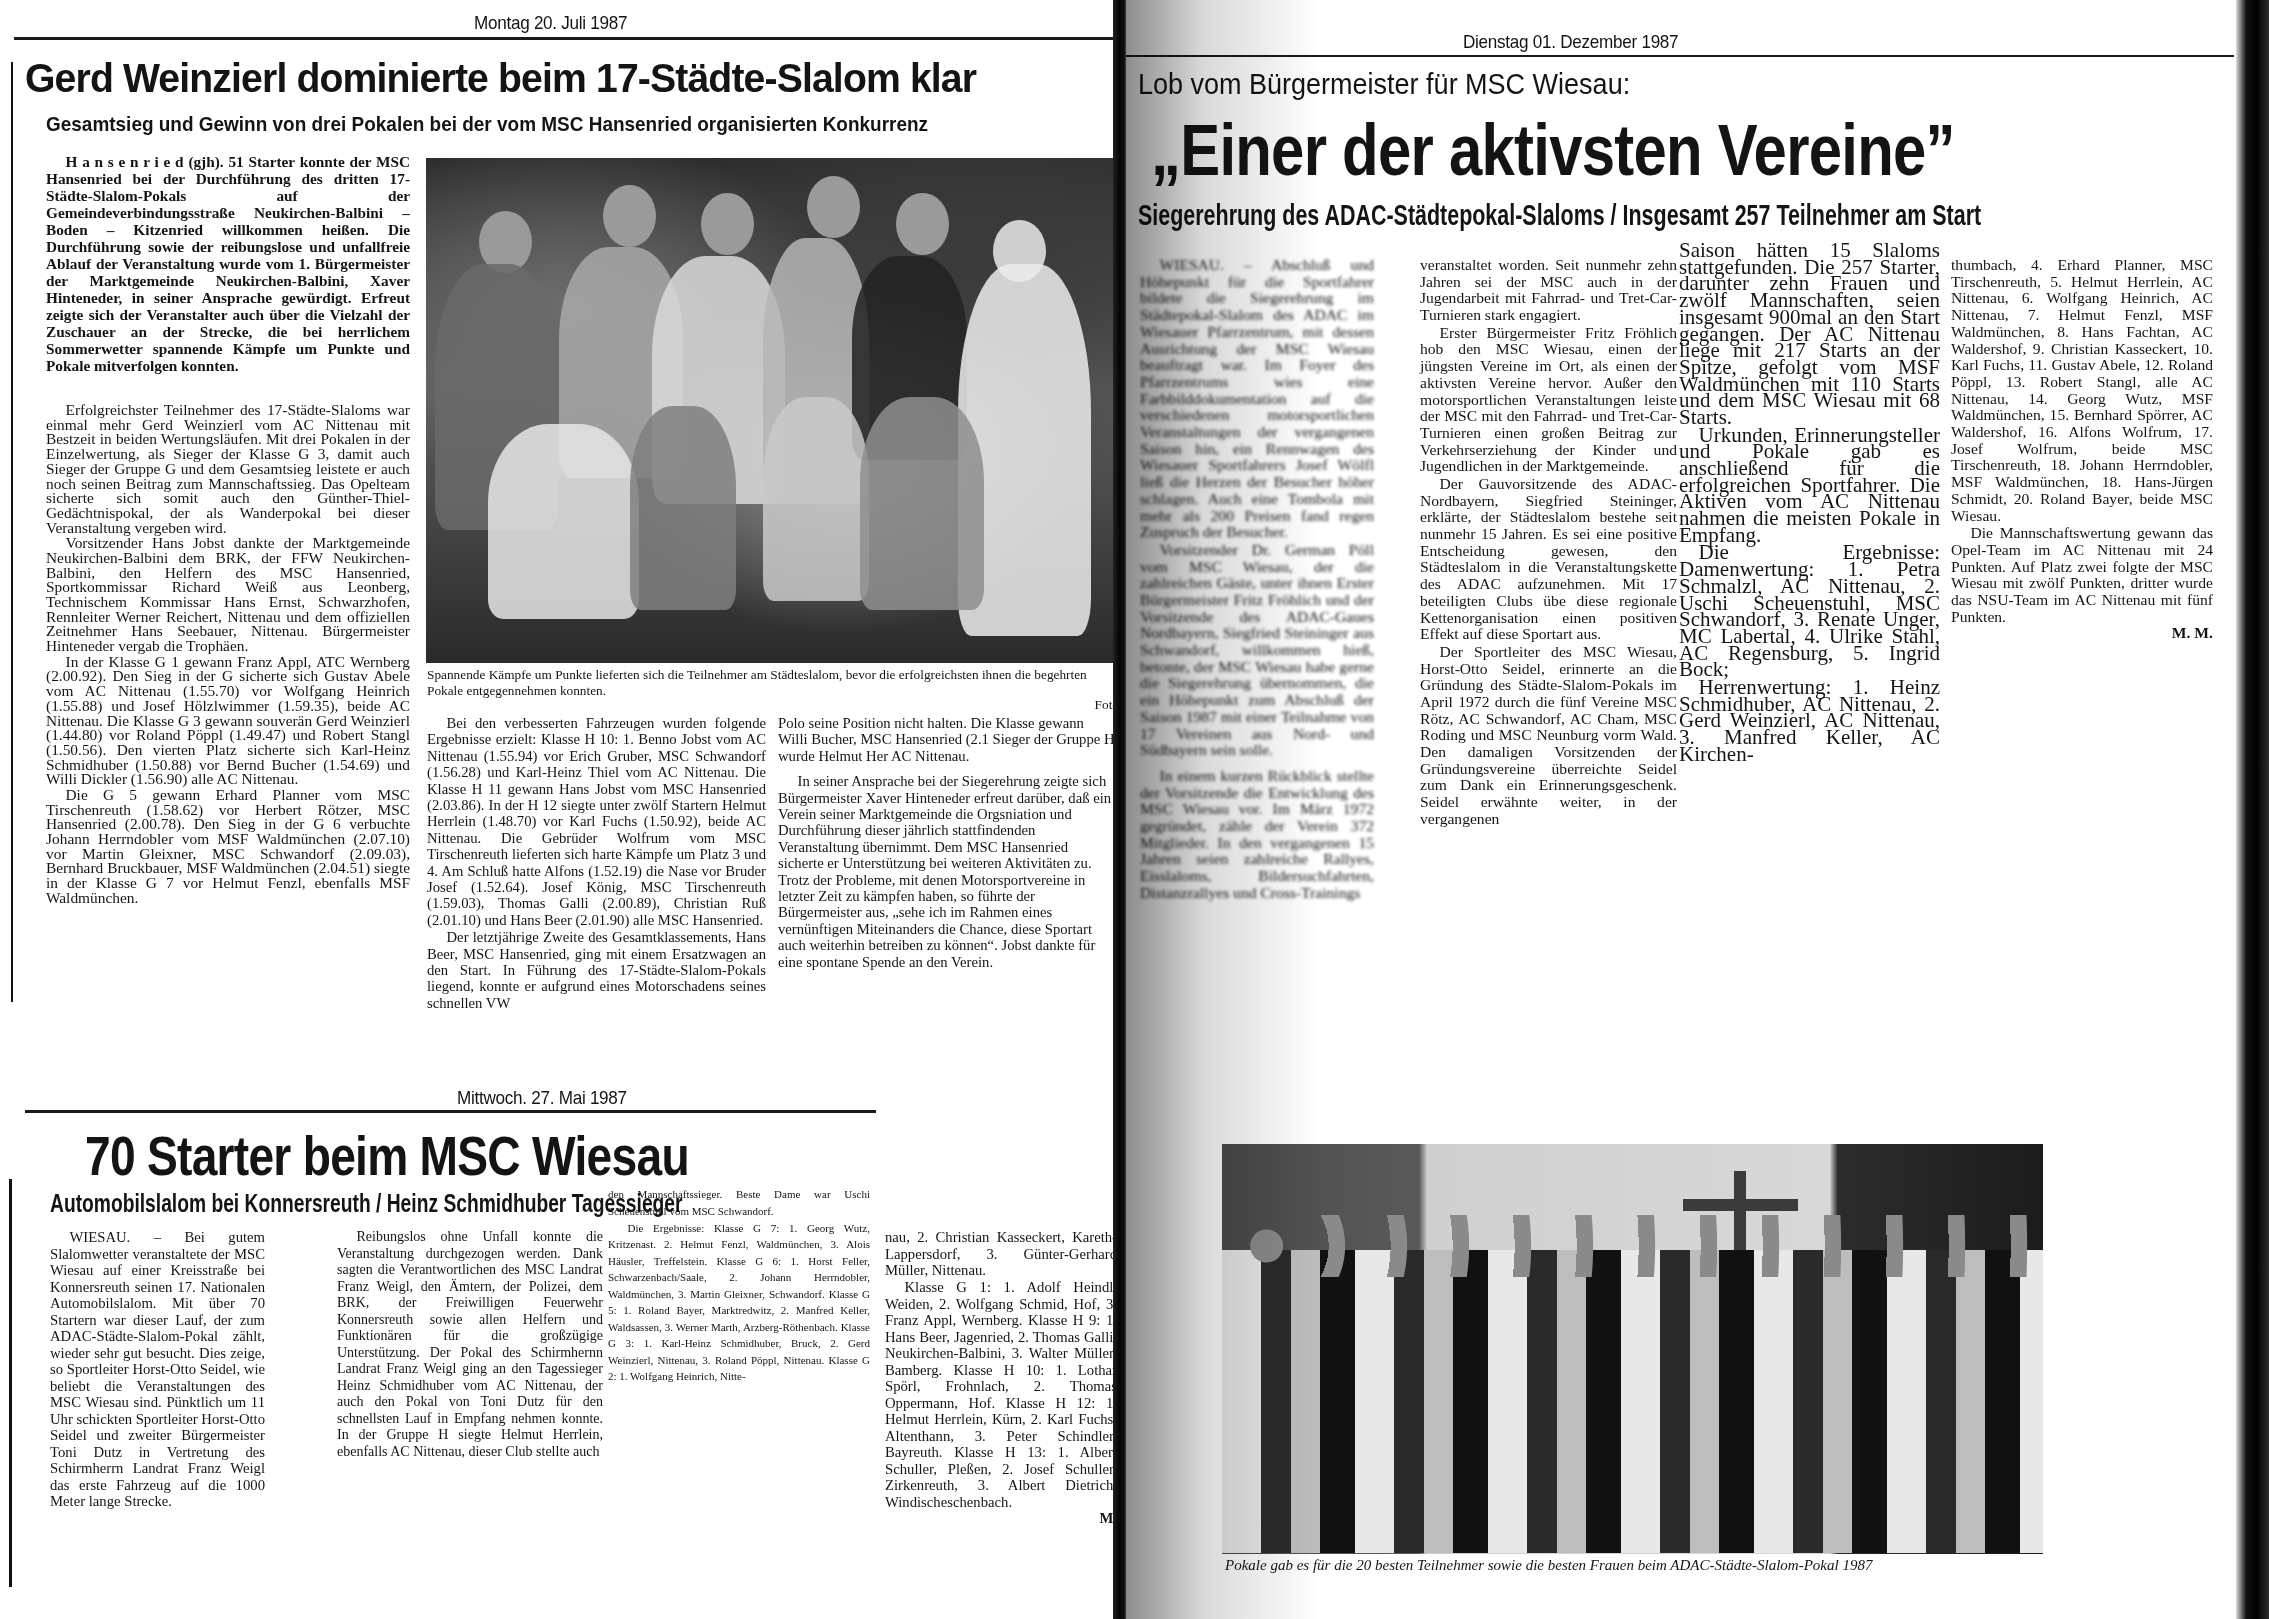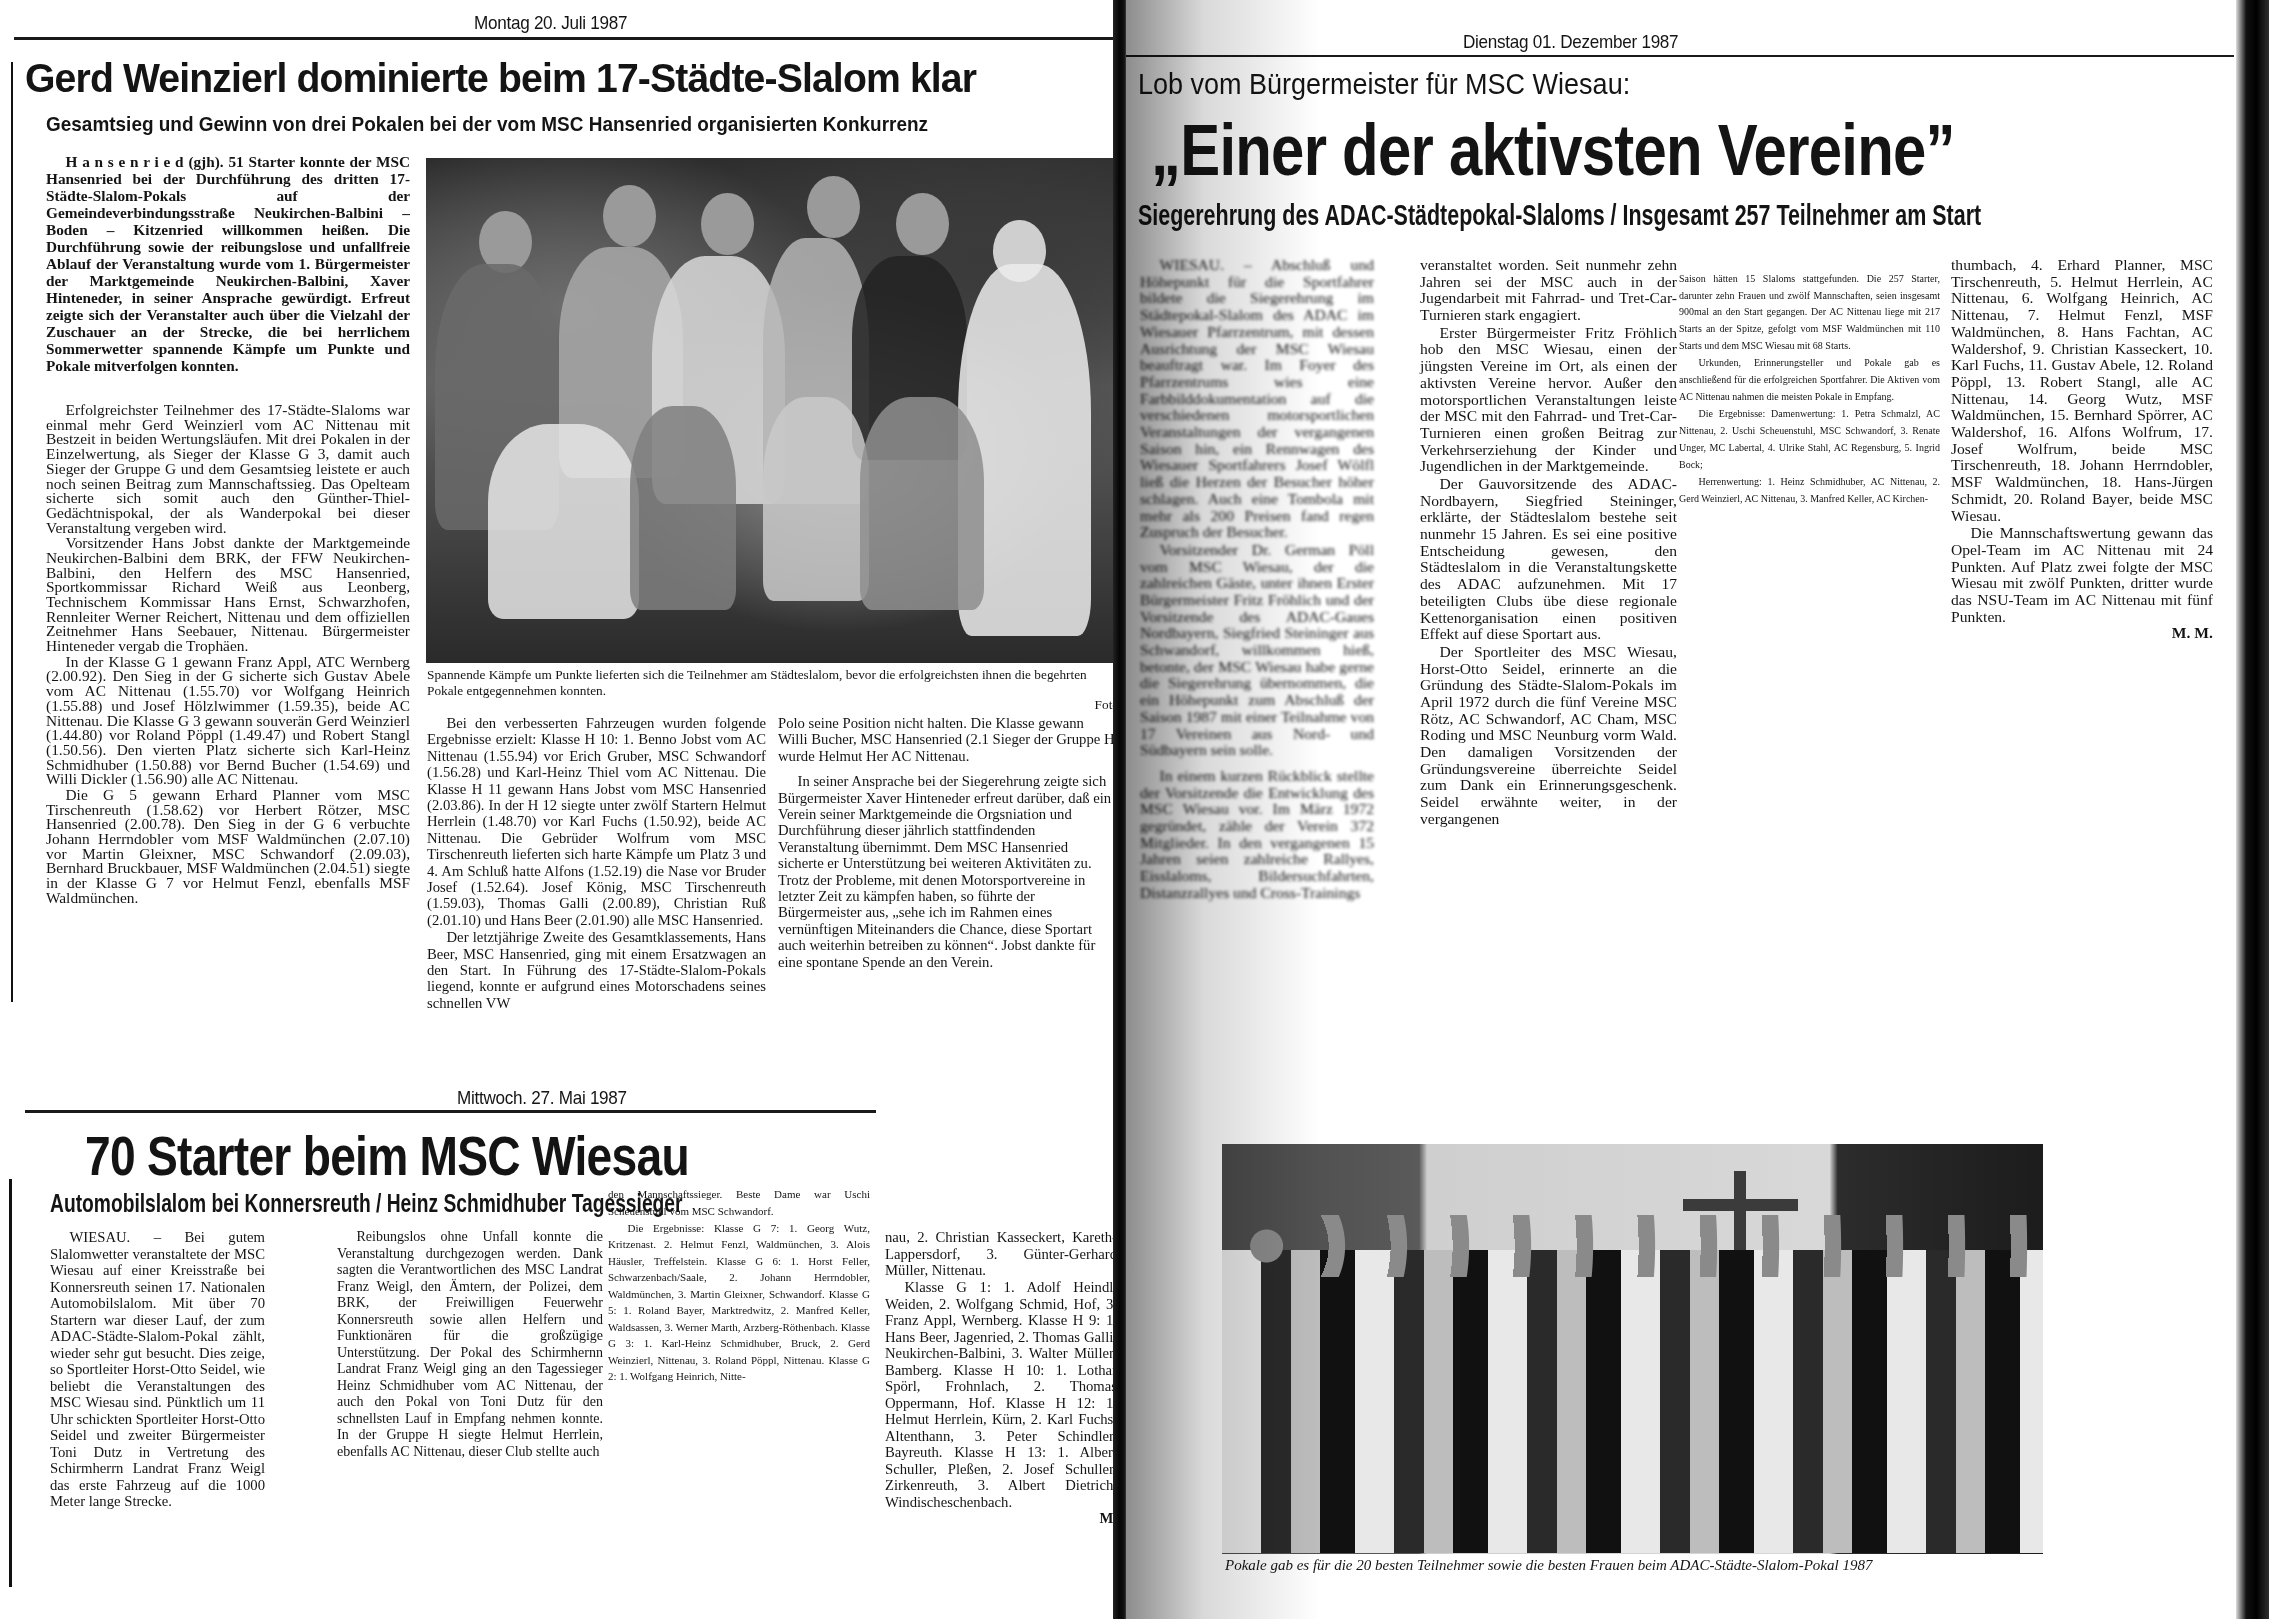--- a/index.html
+++ b/index.html
@@ -132,21 +132,21 @@
     <p>WIESAU. – Abschluß und Höhepunkt für die Sportfahrer bildete die Siegerehrung im Städtepokal-Slalom des ADAC im Wiesauer Pfarrzentrum, mit dessen Ausrichtung der MSC Wiesau beauftragt war. Im Foyer des Pfarrzentrums wies eine Farbbilddokumentation auf die verschiedenen motorsportlichen Veranstaltungen der vergangenen Saison hin, ein Rennwagen des Wiesauer Sportfahrers Josef Wölfl ließ die Herzen der Besucher höher schlagen. Auch eine Tombola mit mehr als 200 Preisen fand regen Zuspruch der Besucher.</p>
     <p>Vorsitzender Dr. German Pöll vom MSC Wiesau, der die zahlreichen Gäste, unter ihnen Erster Bürgermeister Fritz Fröhlich und der Vorsitzende des ADAC-Gaues Nordbayern, Siegfried Steininger aus Schwandorf, willkommen hieß, betonte, der MSC Wiesau habe gerne die Siegerehrung übernommen, die ein Höhepunkt zum Abschluß der Saison 1987 mit einer Teilnahme von 17 Vereinen aus Nord- und Südbayern sein solle.</p>
     <p style="margin-top:8.9px;">In einem kurzen Rückblick stellte der Vorsitzende die Entwicklung des MSC Wiesau vor. Im März 1972 gegründet, zähle der Verein 372 Mitglieder. In den vergangenen 15 Jahren seien zahlreiche Rallyes, Eisslaloms, Bildersuchfahrten, Distanzrallyes und Cross-Trainings</p>
   </div>
   <div class="col" style="left:294px; top:257px; width:257px; font-size:15.6px; line-height:16.7px;">
     <p style="text-indent:0;">veranstaltet worden. Seit nunmehr zehn Jahren sei der MSC auch in der Jugendarbeit mit Fahrrad- und Tret-Car-Turnieren stark engagiert.</p>
     <p>Erster Bürgermeister Fritz Fröhlich hob den MSC Wiesau, einen der jüngsten Vereine im Ort, als einen der aktivsten Vereine hervor. Außer den motorsportlichen Veranstaltungen leiste der MSC mit den Fahrrad- und Tret-Car-Turnieren einen großen Beitrag zur Verkehrserziehung der Kinder und Jugendlichen in der Marktgemeinde.</p>
     <p>Der Gauvorsitzende des ADAC-Nordbayern, Siegfried Steininger, erklärte, der Städteslalom bestehe seit nunmehr 15 Jahren. Es sei eine positive Entscheidung gewesen, den Städteslalom in die Veranstaltungskette des ADAC aufzunehmen. Mit 17 beteiligten Clubs übe diese regionale Kettenorganisation einen positiven Effekt auf diese Sportart aus.</p>
     <p>Der Sportleiter des MSC Wiesau, Horst-Otto Seidel, erinnerte an die Gründung des Städte-Slalom-Pokals im April 1972 durch die fünf Vereine MSC Rötz, AC Schwandorf, AC Cham, MSC Roding und MSC Neunburg vorm Wald. Den damaligen Vorsitzenden der Gründungsvereine überreichte Seidel zum Dank ein Erinnerungsgeschenk. Seidel erwähnte weiter, in der vergangenen</p>
   </div>
-  <div class="col" style="left:553px; top:271px; width:261px; font-size:10px; line-height:16.7px;">
+  <div class="col" style="left:553px; top:242px; width:261px; font-size:21px; line-height:16.7px;">
     <p style="text-indent:0;">Saison hätten 15 Slaloms stattgefunden. Die 257 Starter, darunter zehn Frauen und zwölf Mannschaften, seien insgesamt 900mal an den Start gegangen. Der AC Nittenau liege mit 217 Starts an der Spitze, gefolgt vom MSF Waldmünchen mit 110 Starts und dem MSC Wiesau mit 68 Starts.</p>
     <p>Urkunden, Erinnerungsteller und Pokale gab es anschließend für die erfolgreichen Sportfahrer. Die Aktiven vom AC Nittenau nahmen die meisten Pokale in Empfang.</p>
     <p>Die Ergebnisse: Damenwertung: 1. Petra Schmalzl, AC Nittenau, 2. Uschi Scheuenstuhl, MSC Schwandorf, 3. Renate Unger, MC Labertal, 4. Ulrike Stahl, AC Regensburg, 5. Ingrid Bock;</p>
     <p>Herrenwertung: 1. Heinz Schmidhuber, AC Nittenau, 2. Gerd Weinzierl, AC Nittenau, 3. Manfred Keller, AC Kirchen-</p>
   </div>
   <div class="col" style="left:825px; top:257px; width:262px; font-size:15.6px; line-height:16.7px;">
     <p style="text-indent:0;">thumbach, 4. Erhard Planner, MSC Tirschenreuth, 5. Helmut Herrlein, AC Nittenau, 6. Wolfgang Heinrich, AC Nittenau, 7. Helmut Fenzl, MSF Waldmünchen, 8. Hans Fachtan, AC Waldershof, 9. Christian Kasseckert, 10. Karl Fuchs, 11. Gustav Abele, 12. Roland Pöppl, 13. Robert Stangl, alle AC Nittenau, 14. Georg Wutz, MSF Waldmünchen, 15. Bernhard Spörrer, AC Waldershof, 16. Alfons Wolfrum, 17. Josef Wolfrum, beide MSC Tirschenreuth, 18. Johann Herrndobler, MSF Waldmünchen, 18. Hans-Jürgen Schmidt, 20. Roland Bayer, beide MSC Wiesau.</p>
     <p>Die Mannschaftswertung gewann das Opel-Team im AC Nittenau mit 24 Punkten. Auf Platz zwei folgte der MSC Wiesau mit zwölf Punkten, dritter wurde das NSU-Team im AC Nittenau mit fünf Punkten.</p>
     <div class="sig">M. M.</div>
   </div>

